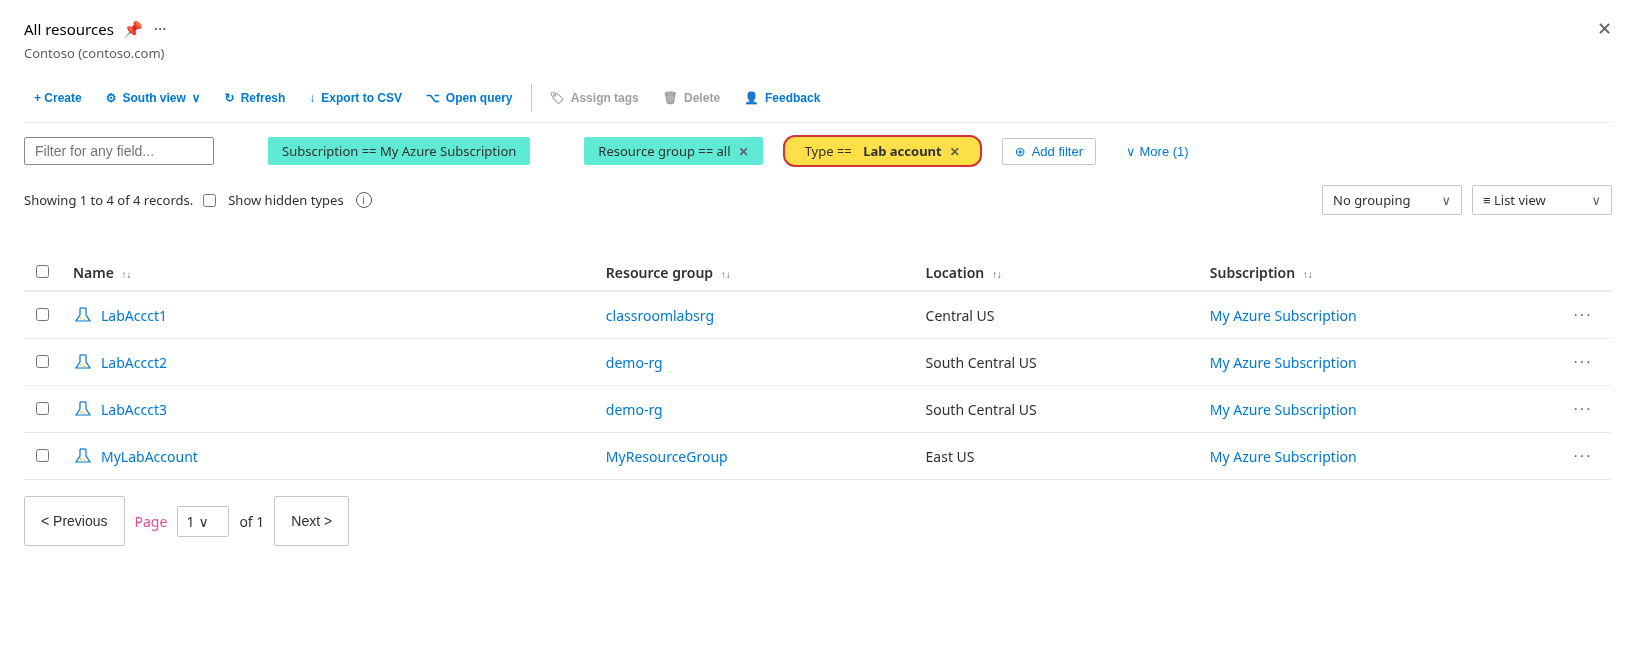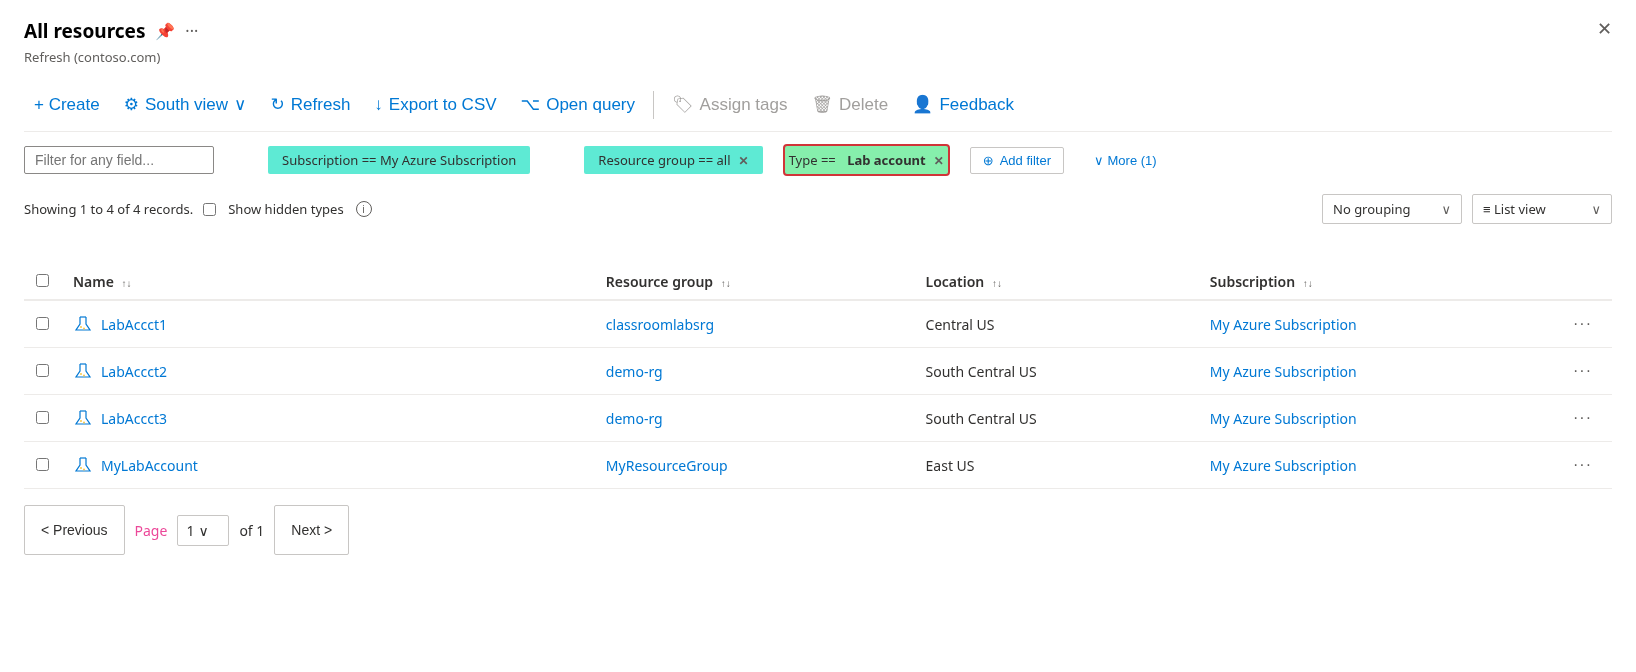--- a/index.html
+++ b/index.html
@@ -29,22 +29,22 @@
     .header-section {
       padding: 18px 24px 0 24px;
     }
     .title-row {
       display: flex;
       align-items: center;
       gap: 10px;
       margin-bottom: 4px;
     }
     .page-title {
-      font-size: 19px;
-      font-weight: 700;
+      font-size: 15px;
+      font-weight: 400;
       color: #000;
     }
     .pin-icon, .ellipsis-icon {
       color: #605e5c;
       cursor: pointer;
       font-size: 16px;
     }
     .subtitle {
       font-size: 13px;
       color: #605e5c;
@@ -58,25 +58,26 @@
       border-bottom: 1px solid #edebe9;
       flex-wrap: wrap;
     }
     .toolbar-btn {
       display: flex;
       align-items: center;
       gap: 6px;
       background: none;
       border: none;
       color: #0078d4;
-      font-size: 17px;
+      font-size: 12px;
       cursor: pointer;
       padding: 6px 10px;
       border-radius: 2px;
       white-space: nowrap;
+      font-weight: bold;
     }
     .toolbar-separator {
       width: 1px;
       height: 28px;
       background: #c8c6c4;
       margin: 0 4px;
     }
     .toolbar-btn.disabled { color: #a19f9d; cursor: default; }
 
     .filter-bar {
@@ -109,24 +110,24 @@
     }
     .filter-tag .tag-close {
       cursor: pointer;
       color: #605e5c;
       font-size: 12px;
       font-weight: bold;
     }
     .filter-tag-highlighted {
       display: flex;
       align-items: center;
-      background: #86efac;
+      background: #fde047;
       border: 2px solid #d13438;
-      border-radius: 4px;
-      padding: 5px 4px;
+      border-radius: 12px;
+      padding: 5px 20px;
       font-size: 13px;
       color: #323130;
       gap: 8px;
       white-space: nowrap;
     }
     .filter-tag-highlighted .tag-close {
       cursor: pointer;
       color: #605e5c;
       font-size: 12px;
       font-weight: bold;
@@ -317,21 +318,21 @@
 <div class="page-container">
 
   <button class="close-btn">✕</button>
 
   <div class="header-section">
     <div class="title-row">
       <span class="page-title">All resources</span>
       <span class="pin-icon">📌</span>
       <span class="ellipsis-icon">···</span>
     </div>
-    <div class="subtitle">Refresh (contoso.com)</div>
+    <div class="subtitle">Contoso (contoso.com)</div>
 
     <div class="toolbar">
       <button class="toolbar-btn">+ Create</button>
 
       <button class="toolbar-btn">
         <span>⚙</span>
         <span>South view</span>
         <span>∨</span>
       </button>
 

